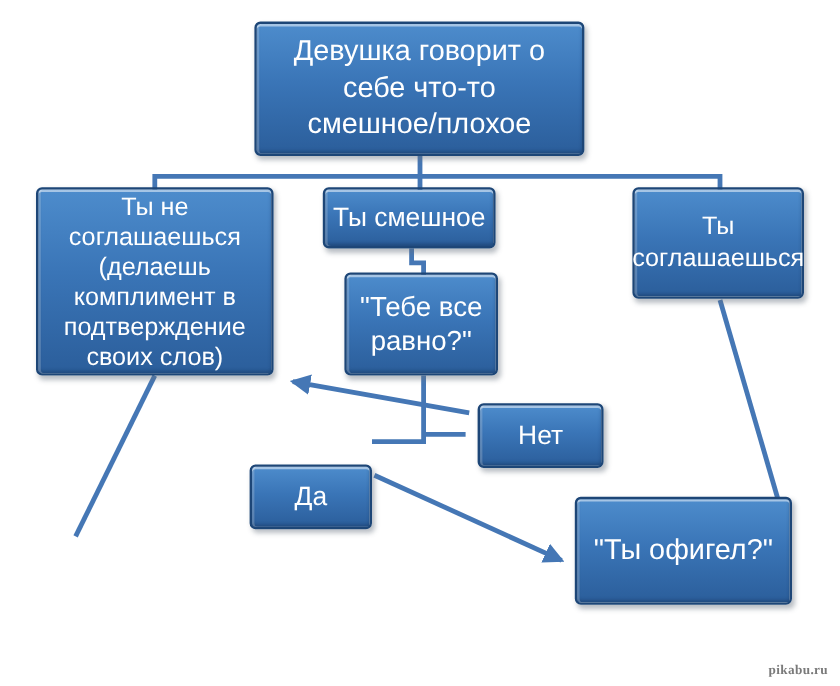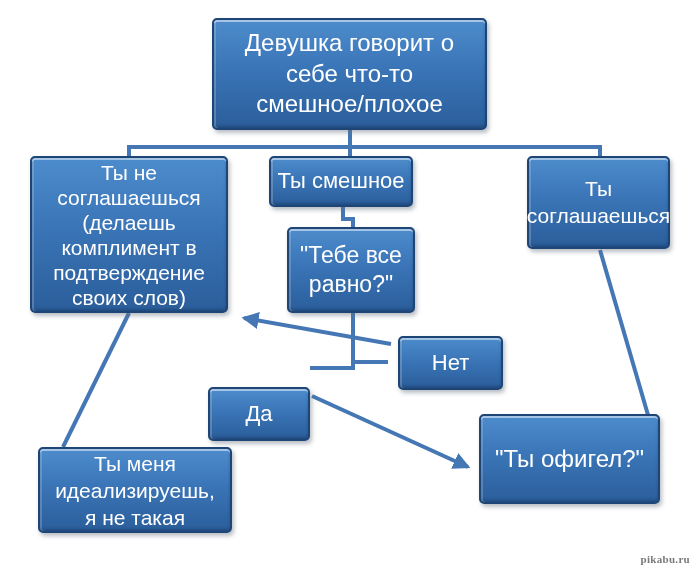--- a/index.html
+++ b/index.html
@@ -107,18 +107,17 @@
     <path class="edge" d="M312,396 L468,467" marker-end="url(#arw)"></path>
   </svg>
 
   <div class="node n-start">Девушка говорит о себе что-то смешное/плохое</div>
   <div class="node n-disagree">Ты не соглашаешься (делаешь комплимент в подтверждение своих слов)</div>
   <div class="node n-silent">Ты смешное</div>
   <div class="node n-question">"Тебе все равно?"</div>
   <div class="node n-agree">Ты соглашаешься</div>
   <div class="node n-yes">Да</div>
   <div class="node n-no">Нет</div>
-  <div class="node n-idealize">Ты меня идеализируешь, я не такая</div>
   <div class="node n-ofigel">"Ты офигел?"</div>
 
   <div class="watermark">pikabu.ru</div>
 
 </div>
 
 </body></html>

